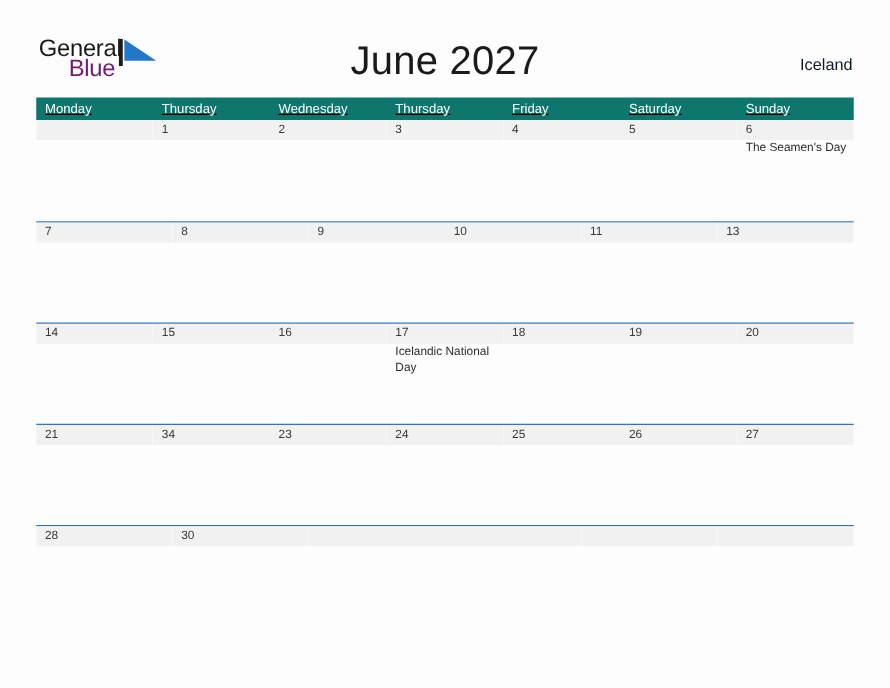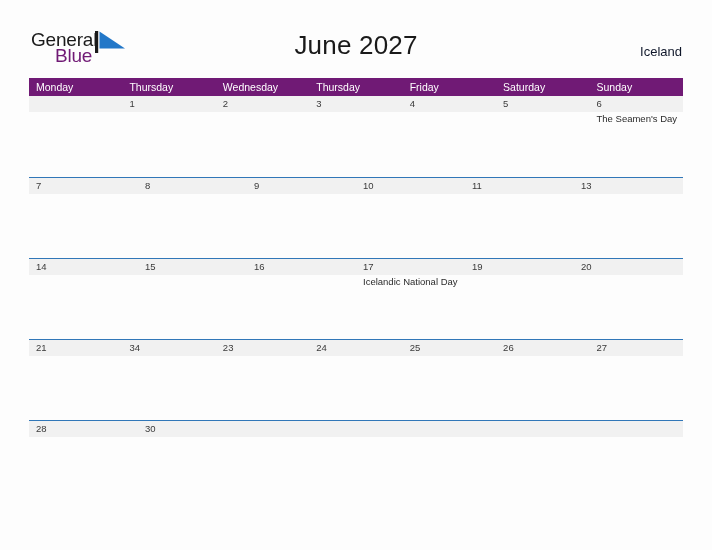--- a/index.html
+++ b/index.html
@@ -59,21 +59,21 @@
     width: 34px;
     height: 22px;
   }
 
   .month-title {
     position: absolute;
     left: 0;
     right: 0;
     top: 30px;
     text-align: center;
-    font-size: 26px;
+    font-size: 32px;
     color: #1a1a1a;
     font-weight: normal;
     letter-spacing: 0.2px;
   }
 
   .region-label {
     position: absolute;
     right: 30px;
     top: 44px;
     font-size: 13px;
@@ -83,22 +83,23 @@
   
   .calendar {
     position: absolute;
     left: 29px;
     top: 78px;
     width: 654px;
   }
 
   .weekday-row {
     display: flex;
-    background: #701a75;
+    background: #0f766e;
     height: 18px;
+    text-decoration: underline;
   }
   .weekday-cell {
     flex: 1 1 0;
     color: #ffffff;
     font-size: 10.5px;
     line-height: 18px;
     padding-left: 7px;
     box-sizing: border-box;
     white-space: nowrap;
     overflow: hidden;
@@ -263,20 +264,24 @@
           </div>
           <div class="day-cell">
             <div class="band"></div>
             <div class="day-number">17</div>
             <div class="day-events">
               <span class="day-event">Icelandic National Day</span>
             </div>
           </div>
           <div class="day-cell">
             <div class="band"></div>
+            <div class="day-number">18</div>
+          </div>
+          <div class="day-cell">
+            <div class="band"></div>
             <div class="day-number">19</div>
           </div>
           <div class="day-cell">
             <div class="band"></div>
             <div class="day-number">20</div>
           </div>
         </div>
         <div class="week-row">
           <div class="day-cell">
             <div class="band"></div>

